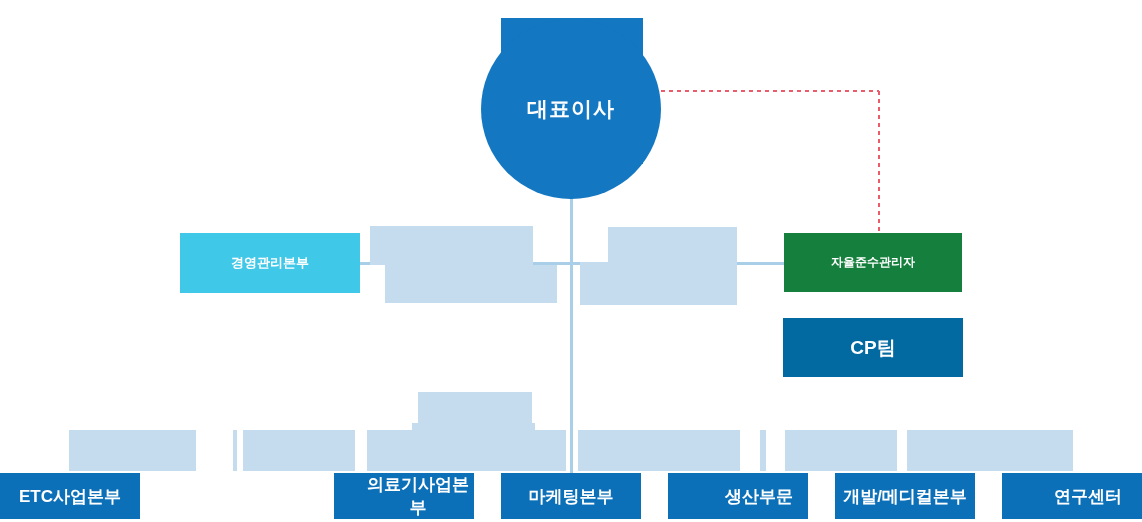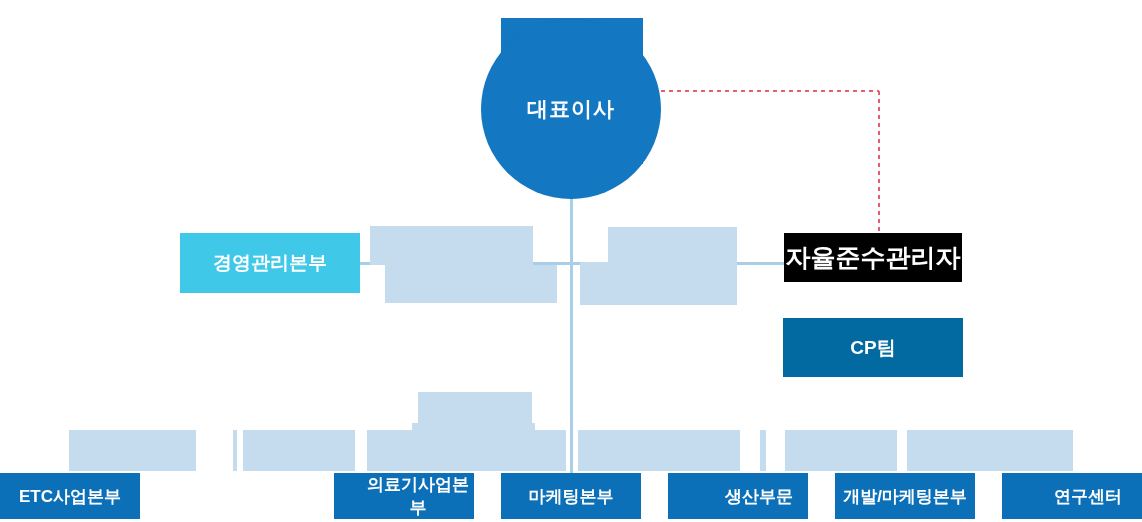--- a/index.html
+++ b/index.html
@@ -10,22 +10,22 @@
   .abs{position:absolute;}
   .node{
     position:absolute;display:flex;align-items:center;justify-content:center;
     color:#ffffff;font-weight:bold;text-align:center;box-sizing:border-box;
   }
   
   .ceo-square{left:501px;top:18px;width:142px;height:146px;background:#1377c2;}
   .ceo-circle{left:481px;top:19px;width:180px;height:180px;border-radius:50%;
               background:#1377c2;font-size:21px;letter-spacing:1px;}
   
-  .box-mgmt{left:180px;top:233px;width:180px;height:60px;background:#3fc8e8;font-size:19px;text-align:center;}
-  .box-compliance{left:784px;top:233px;width:178px;height:49px;background:#000000;font-size:25px;}
+  .box-mgmt{left:180px;top:233px;width:180px;height:60px;background:#3fc8e8;font-size:13px;text-align:center;}
+  .box-compliance{left:784px;top:233px;width:178px;height:59px;background:#15803d;font-size:12px;}
   .box-cp{left:783px;top:318px;width:180px;height:59px;background:#0369a1;font-size:19px;text-align:center;}
   
   .dept{top:473px;width:140px;height:46px;background:#0b70b8;font-size:17px;}
   
   .line{background:#a9cee8;}
   .vline-main{left:570px;top:181px;width:3px;height:292px;}
   .hline-mid{left:360px;top:262px;width:424px;height:3px;}
   
   .dash-h{left:661px;top:90px;width:218px;height:2px;
     background:repeating-linear-gradient(90deg,#ea5c6b 0 4px,transparent 4px 8px);}
@@ -90,19 +90,19 @@
   <div class="node dept" style="left:334px;padding-left:28px;">
     <span>의료기사업본부</span>
   </div>
   <div class="node dept" style="left:501px;text-align:center;">
     <span>마케팅본부</span>
   </div>
   <div class="node dept" style="left:668px;padding-left:42px;">
     <span>생산부문</span>
   </div>
   <div class="node dept" style="left:835px;">
-    <span>개발/마케팅본부</span>
+    <span>개발/메디컬본부</span>
   </div>
   <div class="node dept" style="left:1002px;padding-left:32px;">
     <span>연구센터</span>
   </div>
 
 </div>
 
 </body></html>

